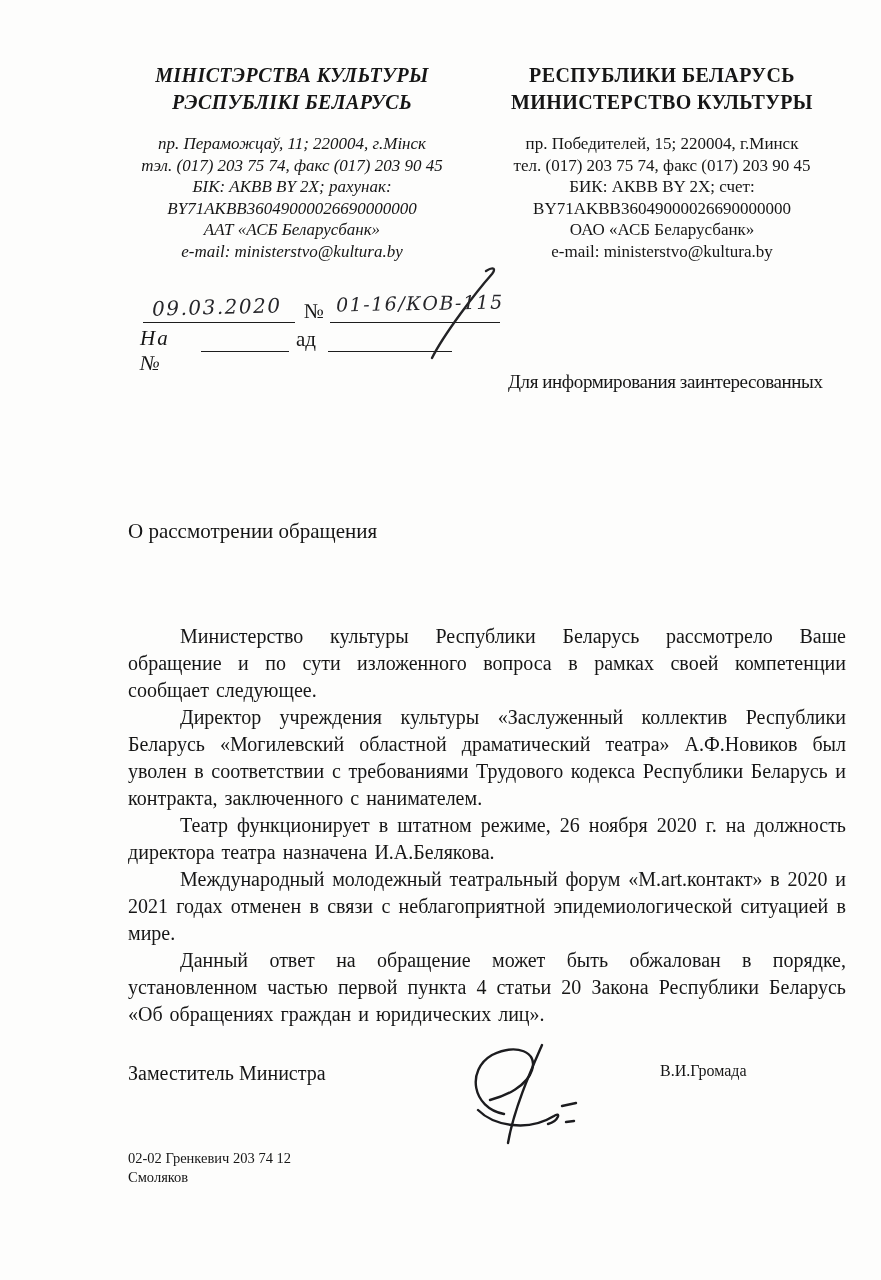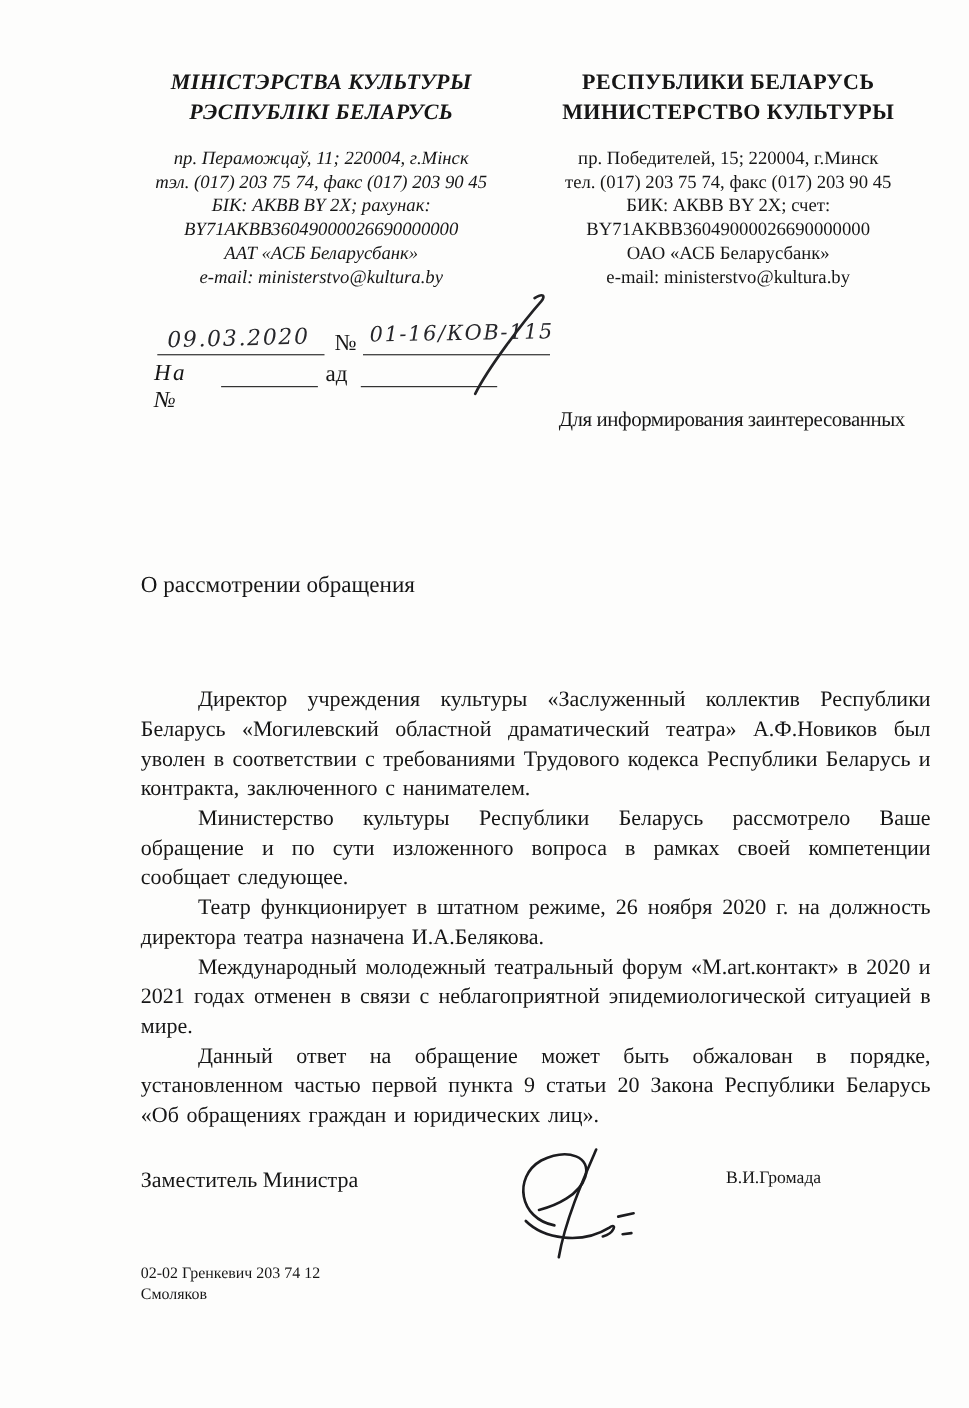--- a/index.html
+++ b/index.html
@@ -104,25 +104,25 @@
     <svg class="pen-stroke" width="84" height="96" viewBox="0 0 84 96">
       <path d="M 8,94 C 20,70 52,28 68,10 C 72,5 70,2 62,7" fill="none" stroke="#232326" stroke-width="2.4" stroke-linecap="round"></path>
     </svg>
   </div>
 
   <div class="addressee">Для информирования заинтересованных</div>
 
   <div class="subject">О рассмотрении обращения</div>
 
   <div class="body-block">
+    <p class="para">Министерство культуры Республики Беларусь рассмотрело Ваше обращение и по сути изложенного вопроса в рамках своей компетенции сообщает следующее.</p>
     <p class="para">Директор учреждения культуры «Заслуженный коллектив Республики Беларусь «Могилевский областной драматический театра» А.Ф.Новиков был уволен в соответствии с требованиями Трудового кодекса Республики Беларусь и контракта, заключенного с нанимателем.</p>
-    <p class="para">Министерство культуры Республики Беларусь рассмотрело Ваше обращение и по сути изложенного вопроса в рамках своей компетенции сообщает следующее.</p>
     <p class="para">Театр функционирует в штатном режиме, 26 ноября 2020 г. на должность директора театра назначена И.А.Белякова.</p>
     <p class="para">Международный молодежный театральный форум «М.art.контакт» в 2020 и 2021 годах отменен в связи с неблагоприятной эпидемиологической ситуацией в мире.</p>
-    <p class="para">Данный ответ на обращение может быть обжалован в порядке, установленном частью первой пункта 9 статьи 20 Закона Республики Беларусь «Об обращениях граждан и юридических лиц».</p>
+    <p class="para">Данный ответ на обращение может быть обжалован в порядке, установленном частью первой пункта 4 статьи 20 Закона Республики Беларусь «Об обращениях граждан и юридических лиц».</p>
   </div>
 
   <div class="sig-position">Заместитель Министра</div>
   <svg class="sig-graphic" width="126" height="104" viewBox="0 0 126 104">
     <g fill="none" stroke="#1c1c1f" stroke-width="2.4" stroke-linecap="round">
       <path d="M 42,72 C 10,66 4,28 30,13 C 55,1 76,10 70,28 C 65,44 44,54 28,58"></path>
       <path d="M 80,3 C 70,26 52,66 46,101"></path>
       <path d="M 16,68 C 32,84 66,90 92,74 C 99,69 97,79 86,82"></path>
       <path d="M 100,64 L 114,61"></path>
       <path d="M 104,80 L 112,79"></path>

